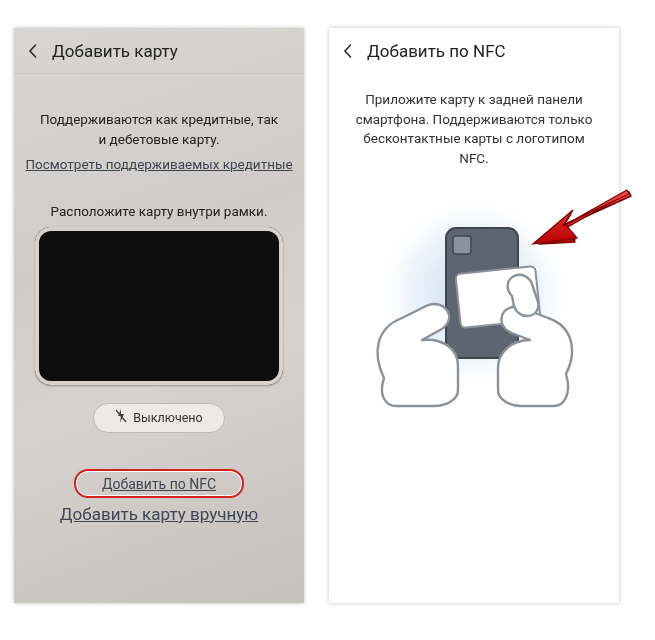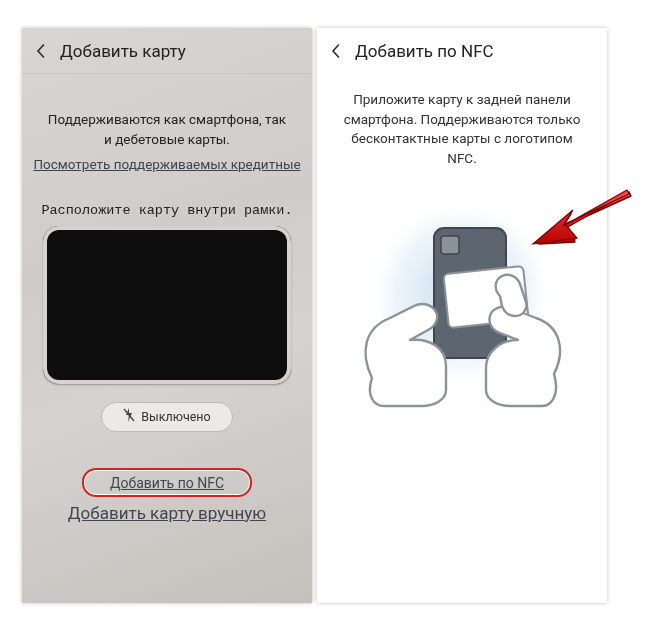--- a/index.html
+++ b/index.html
@@ -5,22 +5,22 @@
   * { box-sizing: border-box; margin: 0; padding: 0; }
   body {
     font-family: -apple-system, BlinkMacSystemFont, "Segoe UI", Roboto, sans-serif;
     background: #fff;
     width: 655px;
     height: 640px;
     position: relative;
   }
   .wrapper {
     display: flex;
-    gap: 5px;
-    padding: 28px 22px;
+    gap: 25px;
+    padding: 28px 14px;
   }
   .phone {
     width: 290px;
     height: 575px;
     background: #fff;
     box-shadow: 0 0 4px rgba(0,0,0,0.25);
     position: relative;
     overflow: hidden;
   }
   
@@ -61,21 +61,20 @@
     color: #3d4450;
     text-decoration: underline;
     padding: 2px 0 22px;
     line-height: 1.45;
   }
   .caption {
     text-align: center;
     font-size: 13.5px;
     color: #222;
     padding: 6px 0 8px;
-    font-family: Liberation Mono, monospace;
   }
   .camera-frame {
     width: 248px;
     height: 158px;
     margin: 0 auto;
     background: #0e0e0e;
     border-radius: 16px;
     box-shadow: inset 0 0 0 4px #d9d2cc, 0 1px 2px rgba(0,0,0,0.3);
   }
   .flash-pill {
@@ -139,21 +138,21 @@
   <div class="phone left">
     <div class="header">
       <span class="back-ico">
         <svg width="16" height="16" viewBox="0 0 16 16">
             <path d="M10.5 2 L5 8 L10.5 14" stroke="#2b2b2b" stroke-width="1.6" fill="none" stroke-linecap="round"></path>
           </svg>
       </span>
       <span class="title">Добавить карту</span>
     </div>
 
-    <div class="body-text">Поддерживаются как смартфона, так и дебетовые карты.</div>
+    <div class="body-text">Поддерживаются как кредитные, так и дебетовые карту.</div>
     <div class="link">Посмотреть поддерживаемых кредитные</div>
 
     <div class="caption">Расположите карту внутри рамки.</div>
     <div class="camera-frame"></div>
 
     <div class="flash-pill">
       <span class="flash-ico">
         <svg width="12" height="14" viewBox="0 0 12 14">
             <path d="M6 0 L3 7 L6 7 L5 14 L9 5 L6 5 Z" fill="#444"></path>
             <line x1="1" y1="1" x2="11" y2="13" stroke="#444" stroke-width="1.3"></line>

